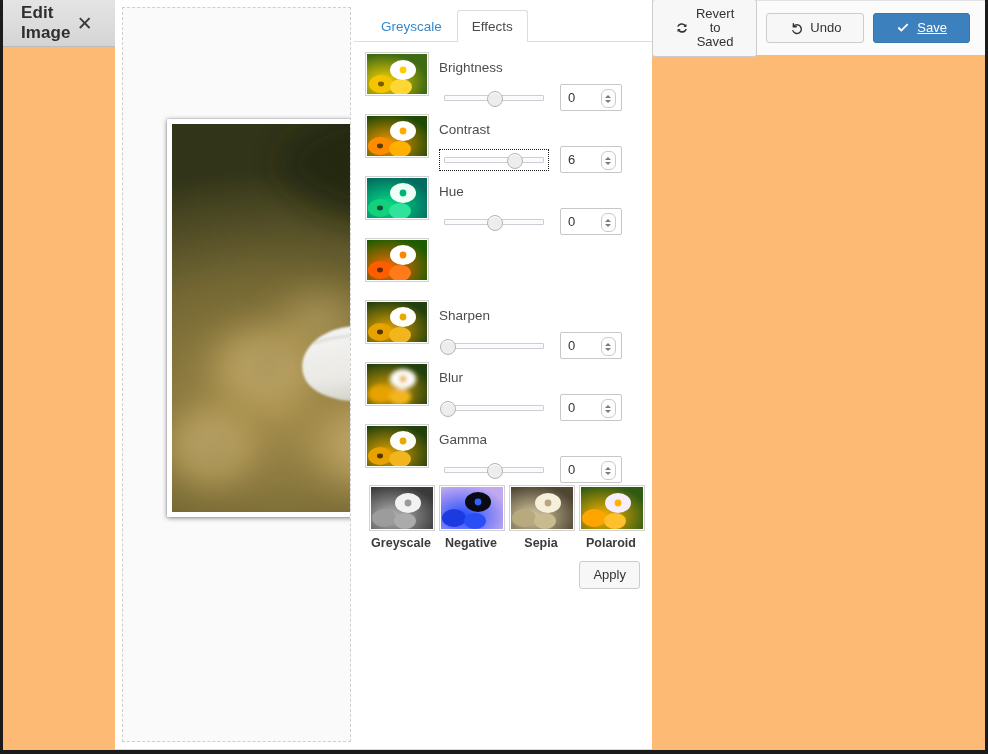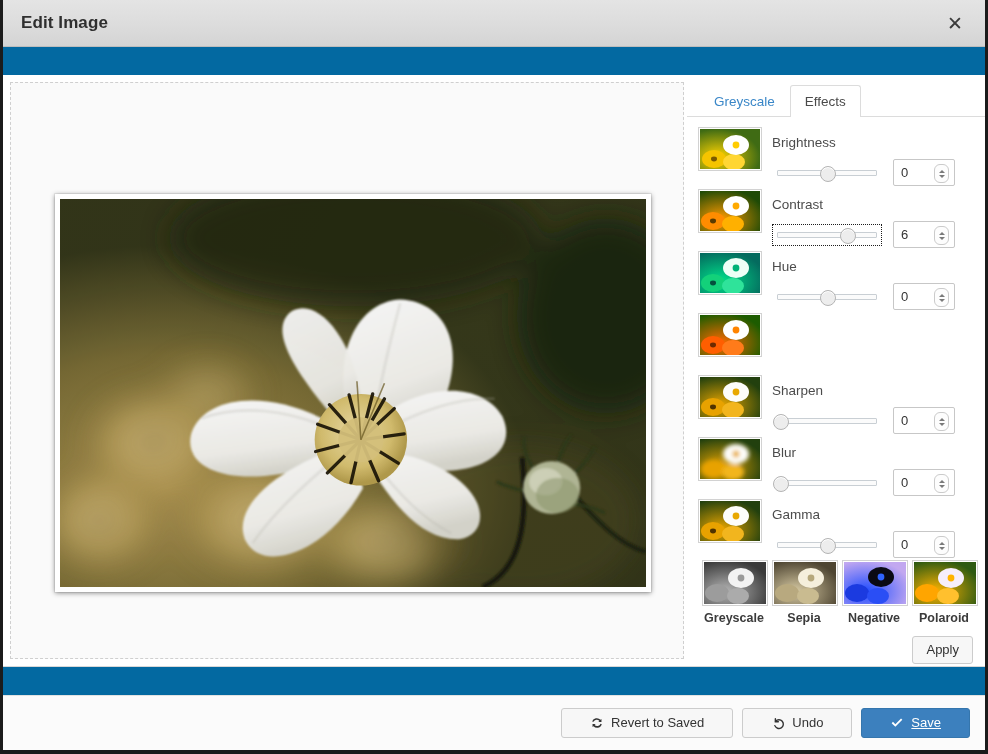--- a/index.html
+++ b/index.html
@@ -5,26 +5,26 @@
   html,body{margin:0;padding:0;}
   body{
     width:988px;height:754px;overflow:hidden;
     font-family:"Liberation Sans",sans-serif;
     background:#ffffff;
     color:#333;
     -webkit-font-smoothing:antialiased;
   }
   .window{
     position:absolute;left:0;top:0;width:988px;height:754px;
-    background:#0369a1;
+    background:#fdba74;
     border-left:3px solid #1b1b1b;
     border-right:3px solid #1b1b1b;
     border-bottom:4px solid #1b1b1b;
     box-sizing:border-box;
-    display:flex;flex-direction:column;gap:28px;
+    display:flex;
   }
   
   .titlebar{
     height:47px;flex:0 0 47px;
     background:linear-gradient(to bottom,#e4e4e4 0%,#dcdcdc 55%,#d4d4d4 100%);
     border-bottom:1px solid #bdbdbd;
     display:flex;align-items:center;justify-content:space-between;
     padding:0 16px 0 18px;box-sizing:border-box;
     position:relative;
   }
@@ -168,21 +168,21 @@
   .btn-primary{
     background:#3c80be;border-color:#3576ad;color:#fff;text-decoration:underline;
   }
   
   .footer{
     flex:0 0 55px;height:55px;background:#fbfbfb;
     display:flex;align-items:center;justify-content:flex-end;
     padding:0 15px 0 0;box-sizing:border-box;gap:9px;
     border-top:1px solid #e2e2e2;
   }
-  .footer .btn{display:flex;gap:7px;padding:7px 28px;}
+  .footer .btn{display:flex;align-items:center;gap:7px;padding:7px 22px;}
   .ico{display:inline-block;width:14px;height:14px;flex:0 0 14px;}
   .ico svg{display:block;width:14px;height:14px;}
 </style>
 </head>
 <body>
 
 <div class="window">
 
   <div class="titlebar">
     <div class="title-text">Edit Image</div>
@@ -587,51 +587,51 @@
                   <ellipse cx="37" cy="16" rx="13" ry="10" fill="#f2f2f2"></ellipse>
                   <circle cx="37" cy="16" r="3.4" fill="#9a9a9a"></circle>
                 </svg>
             </div>
             <div class="plabel">Greyscale</div>
           </div>
           <div class="preset">
             <div class="pthumb">
               <svg viewBox="0 0 62 42" preserveAspectRatio="none">
                   <defs>
+                    <radialGradient id="p2" cx="35%" cy="70%" r="75%">
+                      <stop offset="0%" stop-color="#1f4cff"></stop>
+                      <stop offset="100%" stop-color="#c2a8f0"></stop>
+                    </radialGradient>
+                  </defs>
+                  <rect width="62" height="42" fill="url(#p2)"></rect>
+                  <ellipse cx="13" cy="31" rx="12" ry="9" fill="#1b3ae0"></ellipse>
+                  <ellipse cx="34" cy="34" rx="11" ry="8" fill="#2a4ef5"></ellipse>
+                  <ellipse cx="37" cy="15" rx="13" ry="10" fill="#0a0a14"></ellipse>
+                  <circle cx="37" cy="15" r="3.4" fill="#2f63ff"></circle>
+                </svg>
+            </div>
+            <div class="plabel">Negative</div>
+          </div>
+          <div class="preset">
+            <div class="pthumb">
+              <svg viewBox="0 0 62 42" preserveAspectRatio="none">
+                  <defs>
                     <radialGradient id="p3" cx="35%" cy="70%" r="75%">
                       <stop offset="0%" stop-color="#d8cba4"></stop>
                       <stop offset="100%" stop-color="#4e4532"></stop>
                     </radialGradient>
                   </defs>
                   <rect width="62" height="42" fill="url(#p3)"></rect>
                   <ellipse cx="13" cy="31" rx="12" ry="9" fill="#b8a97f"></ellipse>
                   <ellipse cx="34" cy="34" rx="11" ry="8" fill="#c9bb90"></ellipse>
                   <ellipse cx="37" cy="16" rx="13" ry="10" fill="#f5efdc"></ellipse>
                   <circle cx="37" cy="16" r="3.4" fill="#b6a87c"></circle>
                 </svg>
             </div>
             <div class="plabel">Sepia</div>
-          </div>
-          <div class="preset">
-            <div class="pthumb">
-              <svg viewBox="0 0 62 42" preserveAspectRatio="none">
-                  <defs>
-                    <radialGradient id="p2" cx="35%" cy="70%" r="75%">
-                      <stop offset="0%" stop-color="#1f4cff"></stop>
-                      <stop offset="100%" stop-color="#c2a8f0"></stop>
-                    </radialGradient>
-                  </defs>
-                  <rect width="62" height="42" fill="url(#p2)"></rect>
-                  <ellipse cx="13" cy="31" rx="12" ry="9" fill="#1b3ae0"></ellipse>
-                  <ellipse cx="34" cy="34" rx="11" ry="8" fill="#2a4ef5"></ellipse>
-                  <ellipse cx="37" cy="15" rx="13" ry="10" fill="#0a0a14"></ellipse>
-                  <circle cx="37" cy="15" r="3.4" fill="#2f63ff"></circle>
-                </svg>
-            </div>
-            <div class="plabel">Negative</div>
           </div>
           <div class="preset">
             <div class="pthumb">
               <svg viewBox="0 0 62 42" preserveAspectRatio="none">
                   <defs>
                     <radialGradient id="p4" cx="35%" cy="70%" r="75%">
                       <stop offset="0%" stop-color="#ffb300"></stop>
                       <stop offset="100%" stop-color="#2e5a12"></stop>
                     </radialGradient>
                   </defs>

